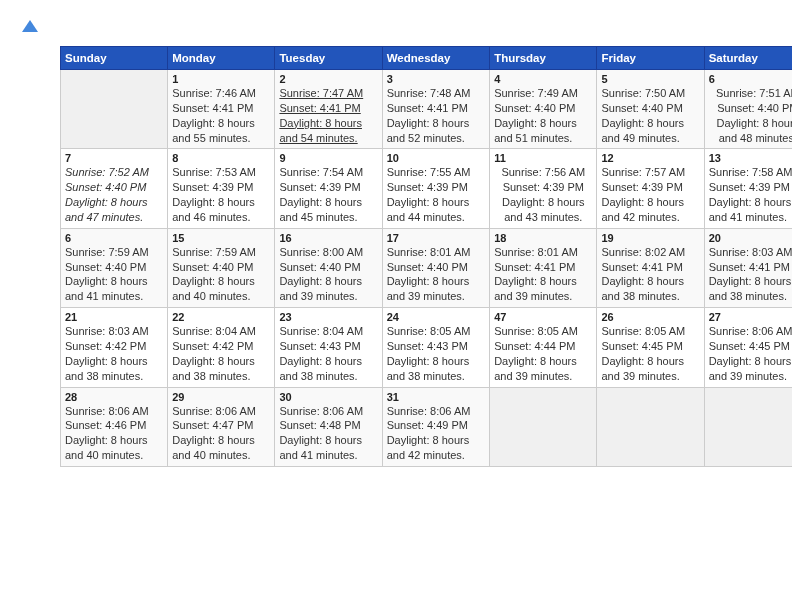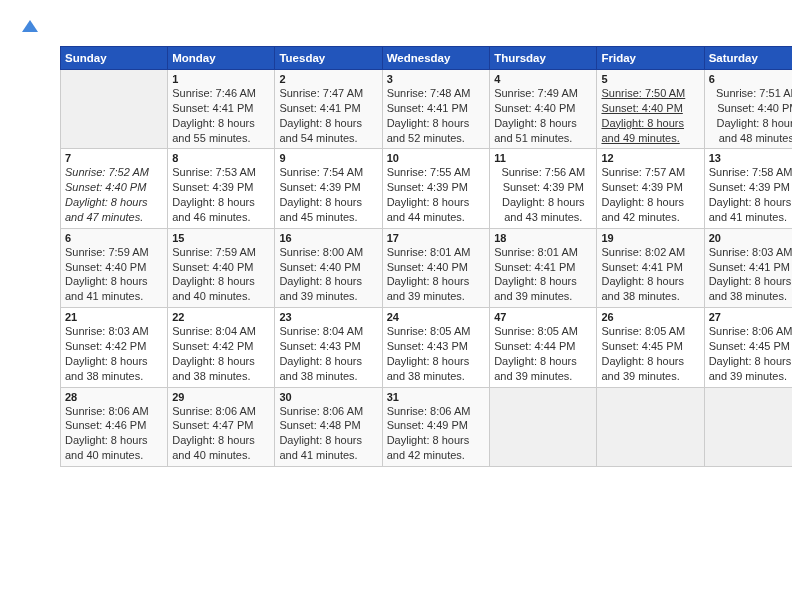--- a/index.html
+++ b/index.html
@@ -132,42 +132,42 @@
           <td class="empty-cell"></td>
           <td>
             <div class="day-number">1</div>
             <div class="day-info" style="white-space: pre-line;">Sunrise: 7:46 AM
 Sunset: 4:41 PM
 Daylight: 8 hours
 and 55 minutes.</div>
           </td>
           <td>
             <div class="day-number">2</div>
-            <div class="day-info" style="white-space: pre-line;">Sunrise: 7:47 AM
+            <div class="day-info" style="white-space: pre-line; text-decoration: underline;">Sunrise: 7:47 AM
 Sunset: 4:41 PM
 Daylight: 8 hours
 and 54 minutes.</div>
           </td>
           <td>
             <div class="day-number">3</div>
             <div class="day-info" style="white-space: pre-line;">Sunrise: 7:48 AM
 Sunset: 4:41 PM
 Daylight: 8 hours
 and 52 minutes.</div>
           </td>
           <td>
             <div class="day-number">4</div>
             <div class="day-info" style="white-space: pre-line;">Sunrise: 7:49 AM
 Sunset: 4:40 PM
 Daylight: 8 hours
 and 51 minutes.</div>
           </td>
           <td>
             <div class="day-number">5</div>
-            <div class="day-info" style="white-space: pre-line; text-decoration: underline;">Sunrise: 7:50 AM
+            <div class="day-info" style="white-space: pre-line;">Sunrise: 7:50 AM
 Sunset: 4:40 PM
 Daylight: 8 hours
 and 49 minutes.</div>
           </td>
           <td>
             <div class="day-number">6</div>
             <div class="day-info" style="white-space: pre-line; text-align: center;">Sunrise: 7:51 AM
 Sunset: 4:40 PM
 Daylight: 8 hours
 and 48 minutes.</div>

